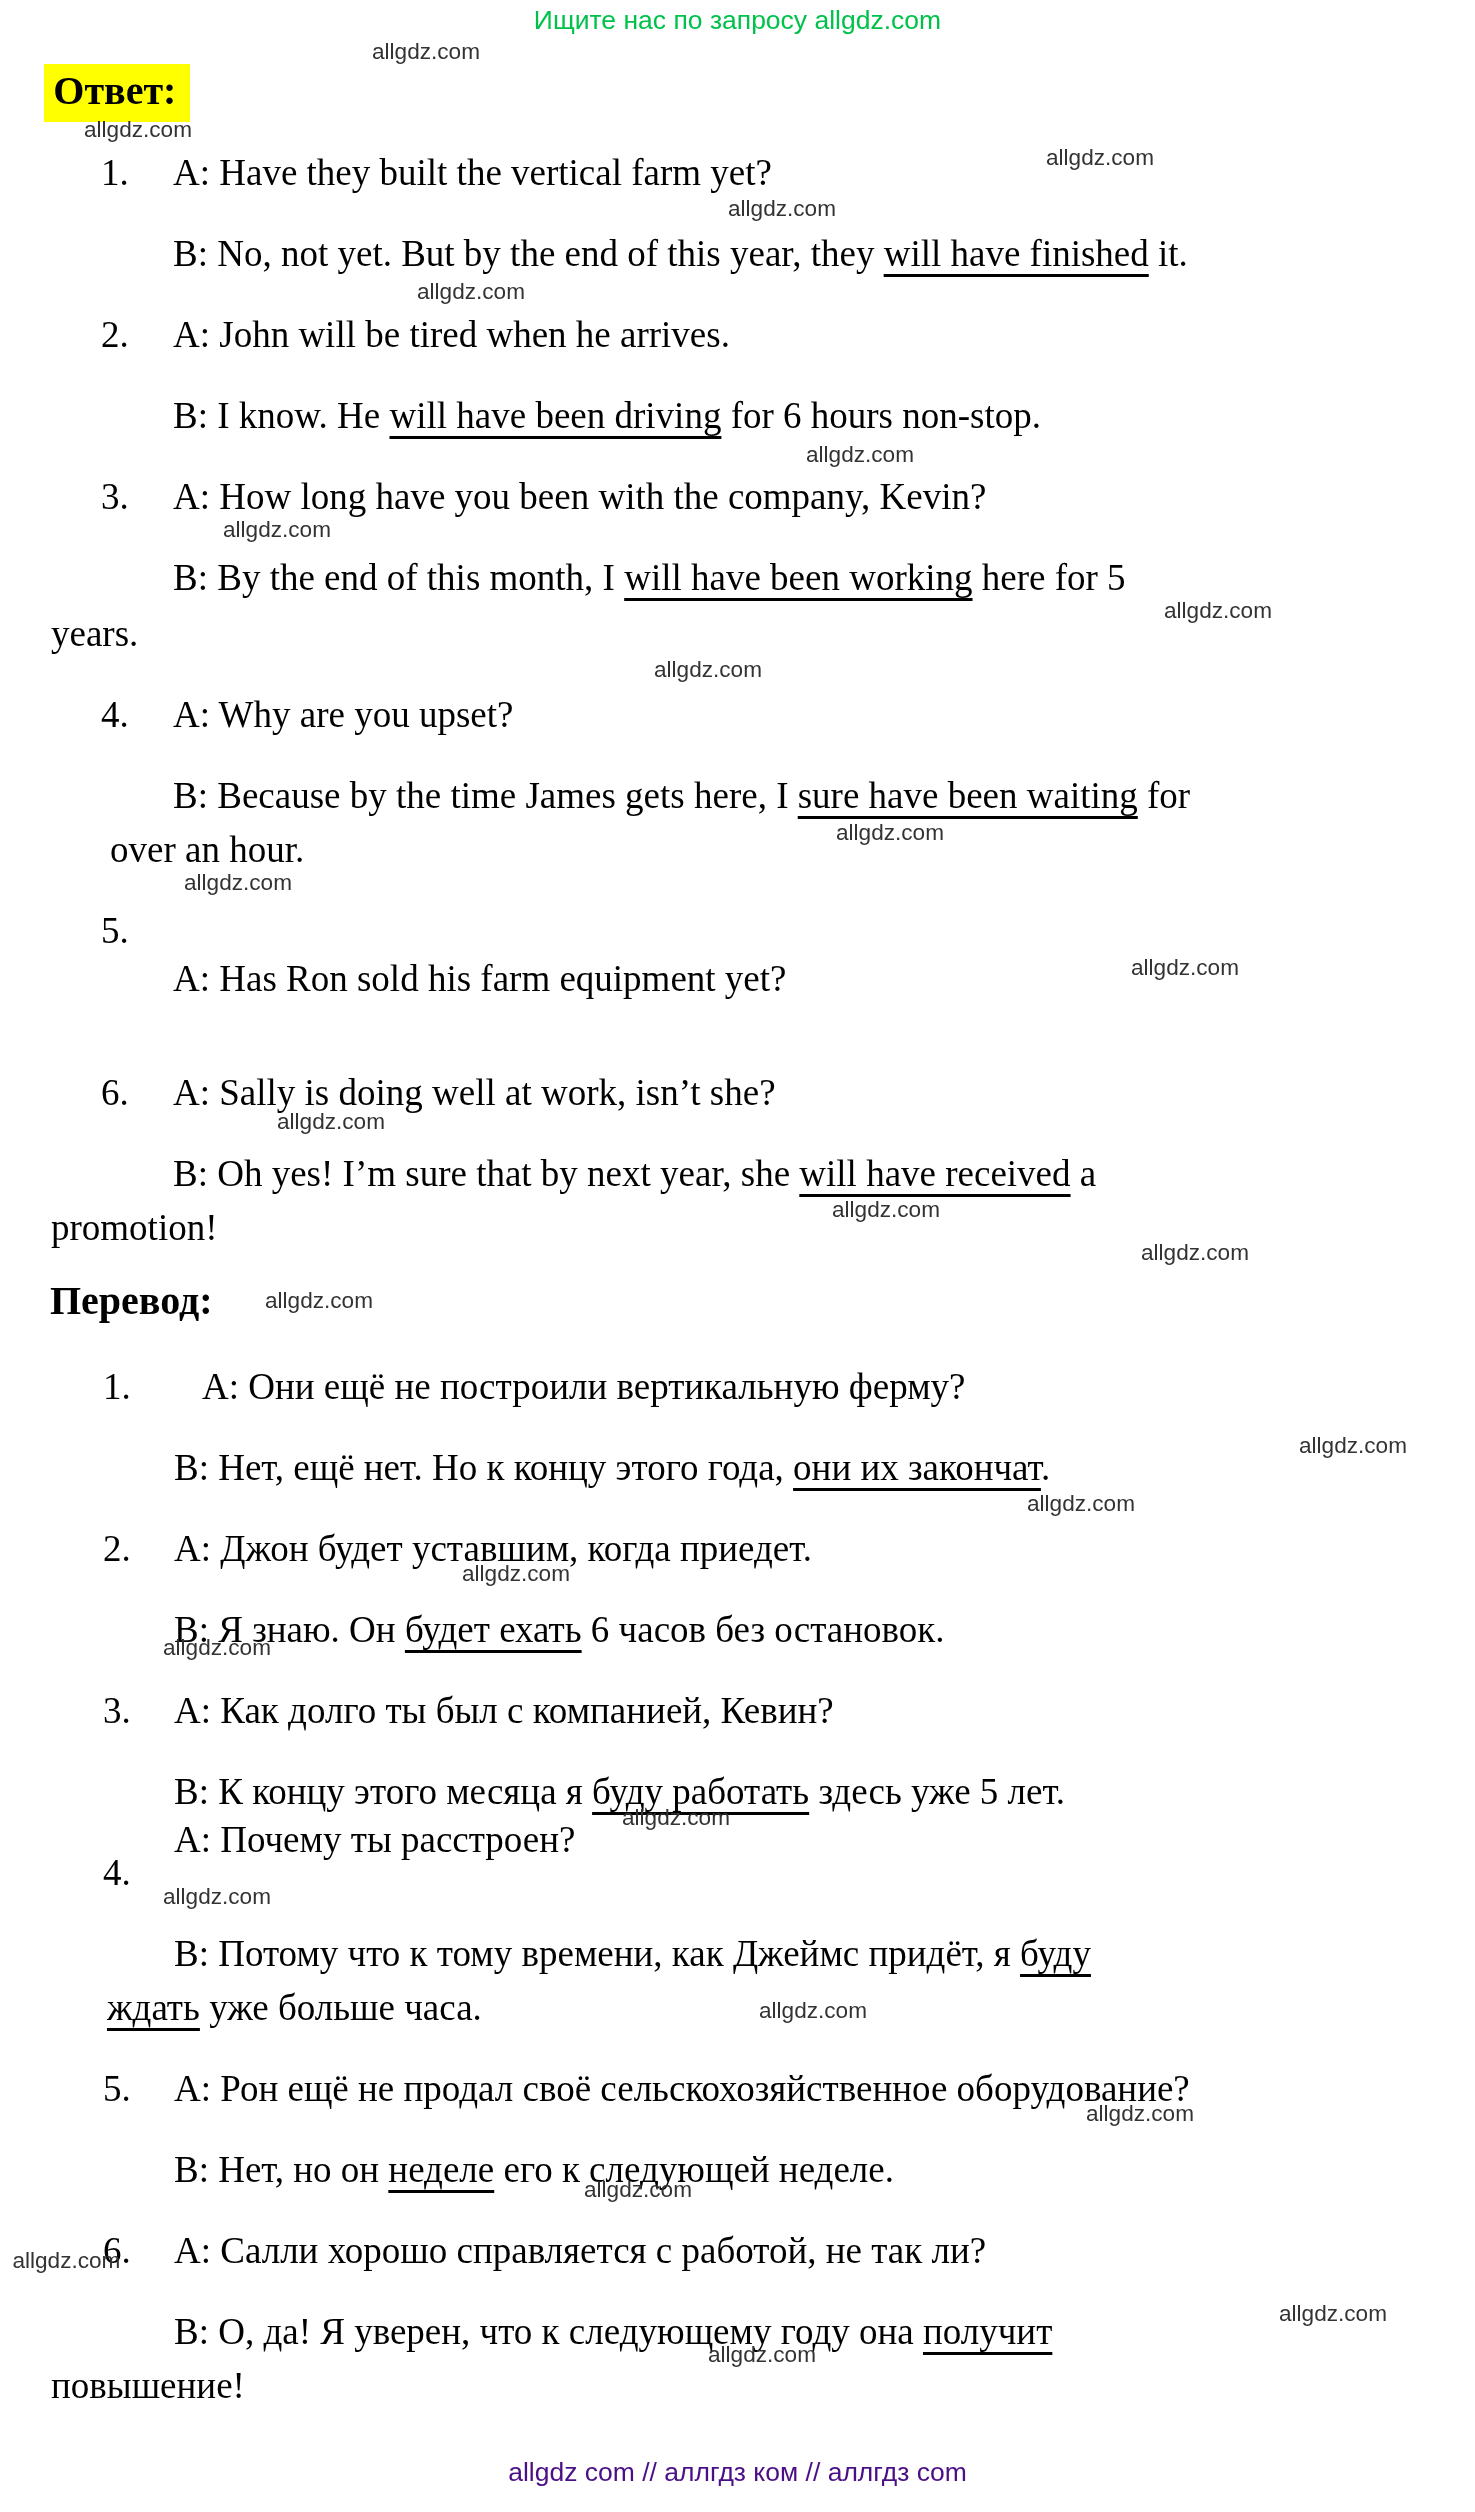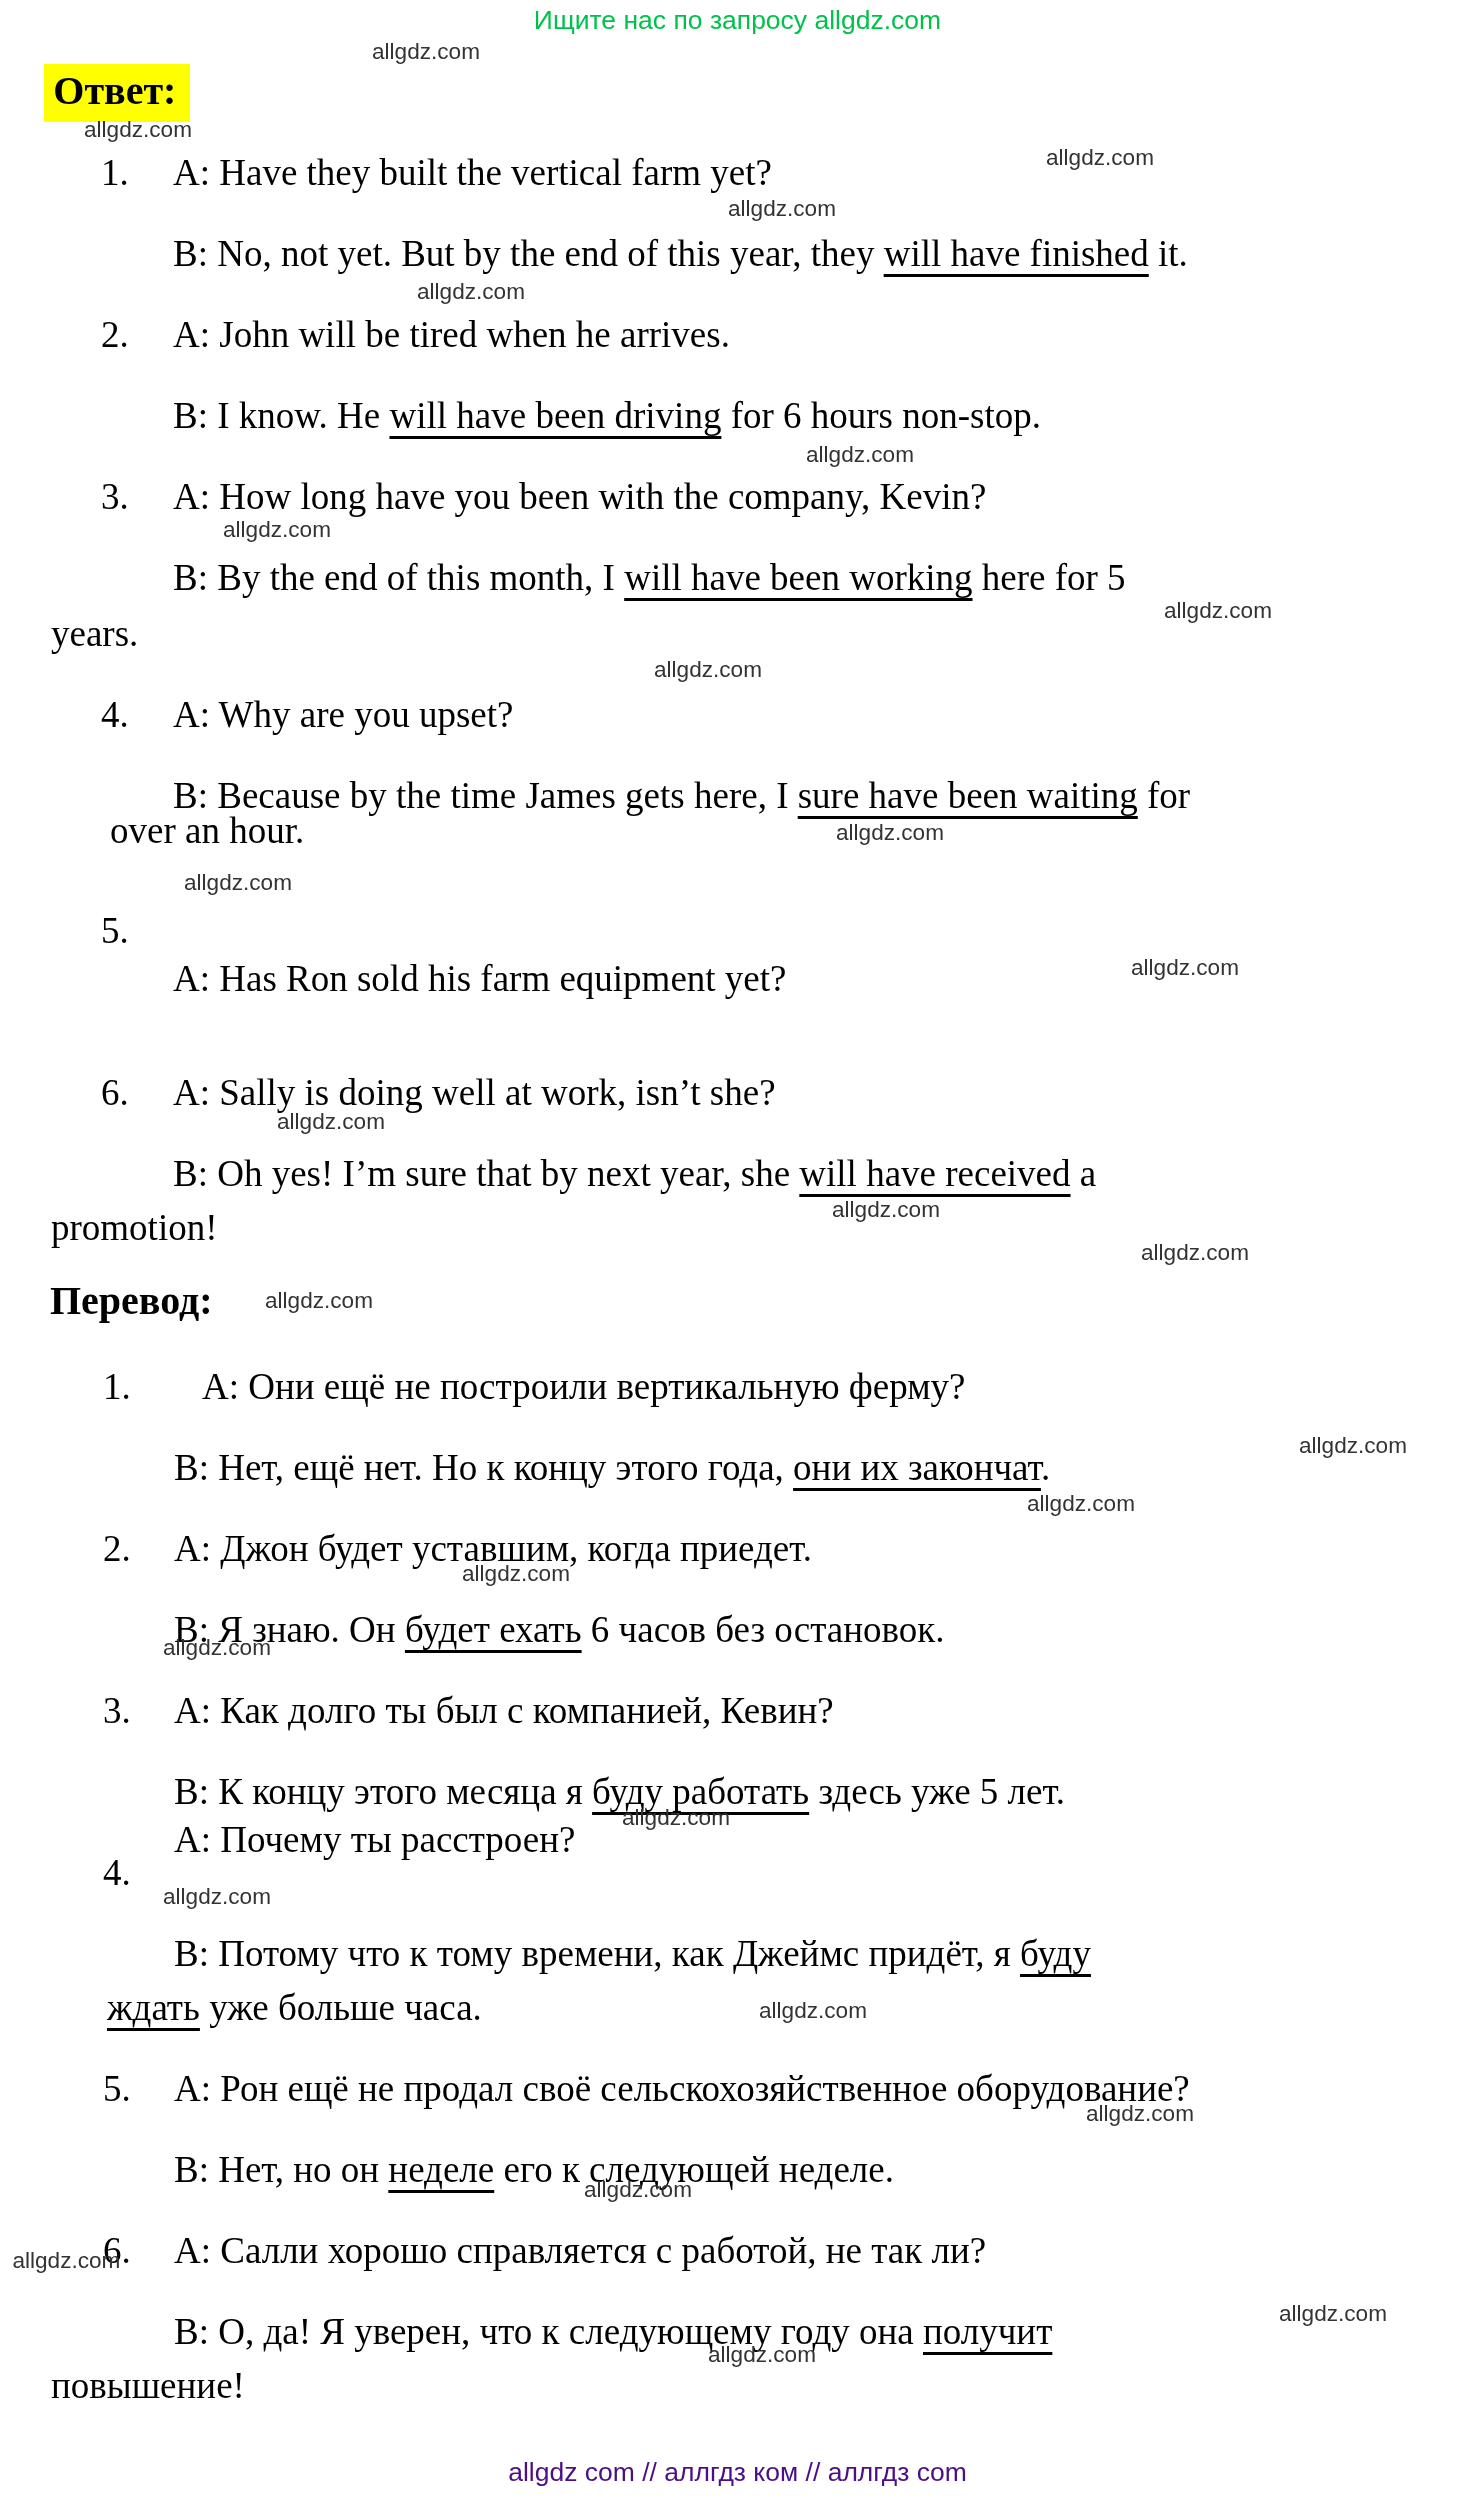--- a/index.html
+++ b/index.html
@@ -72,21 +72,21 @@
   <div class="line" style="left:173px;top:395px;"><span>B: I know. He </span><span class="u">will have been driving</span><span> for 6 hours non-stop.</span></div>
 
   <div class="num" style="left:101px;top:476px;">3.</div>
   <div class="line" style="left:173px;top:476px;">A: How long have you been with the company, Kevin?</div>
   <div class="line" style="left:173px;top:557px;"><span>B: By the end of this month, I </span><span class="u">will have been working</span><span> here for 5</span></div>
   <div class="line" style="left:51px;top:613px;">years.</div>
 
   <div class="num" style="left:101px;top:694px;">4.</div>
   <div class="line" style="left:173px;top:694px;">A: Why are you upset?</div>
   <div class="line" style="left:173px;top:775px;"><span>B: Because by the time James gets here, I </span><span class="u">sure have been waiting</span><span> for</span></div>
-  <div class="line" style="left:110px;top:810px;">over an hour.</div>
+  <div class="line" style="left:110px;top:829px;">over an hour.</div>
 
   <div class="num" style="left:101px;top:910px;">5.</div>
   <div class="line" style="left:173px;top:910px;margin-top:48px;">A: Has Ron sold his farm equipment yet?</div>
 
   <div class="num" style="left:101px;top:1072px;">6.</div>
   <div class="line" style="left:173px;top:1072px;">A: Sally is doing well at work, isn’t she?</div>
   <div class="line" style="left:173px;top:1153px;"><span>B: Oh yes! I’m sure that by next year, she </span><span class="u">will have received</span><span> a</span></div>
   <div class="line" style="left:51px;top:1207px;">promotion!</div>
 
   <div class="heading" style="left:50px;top:1279px;">Перевод:</div>

